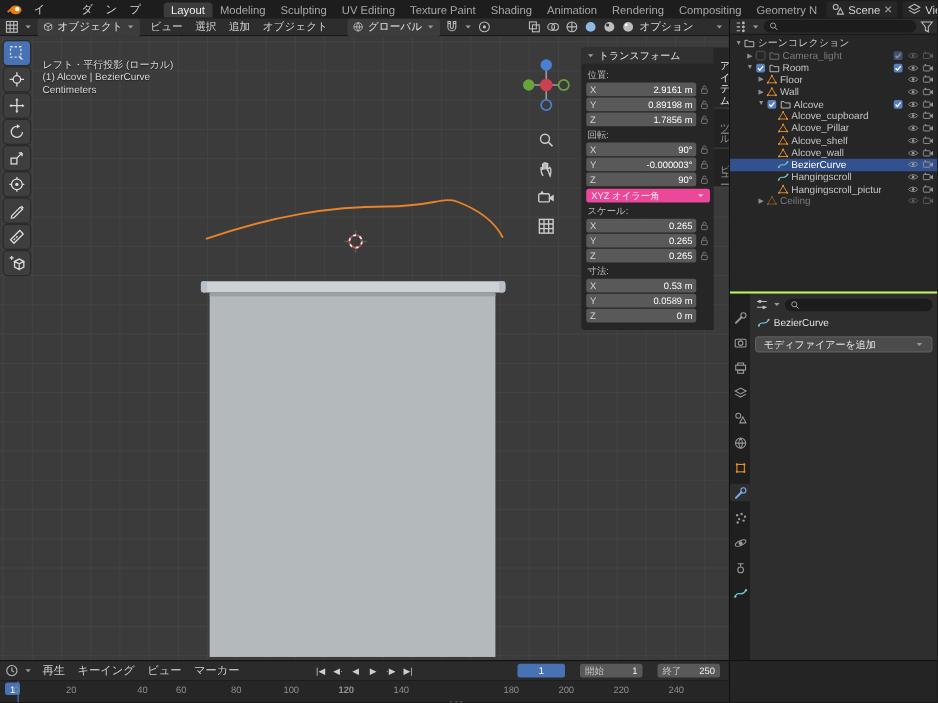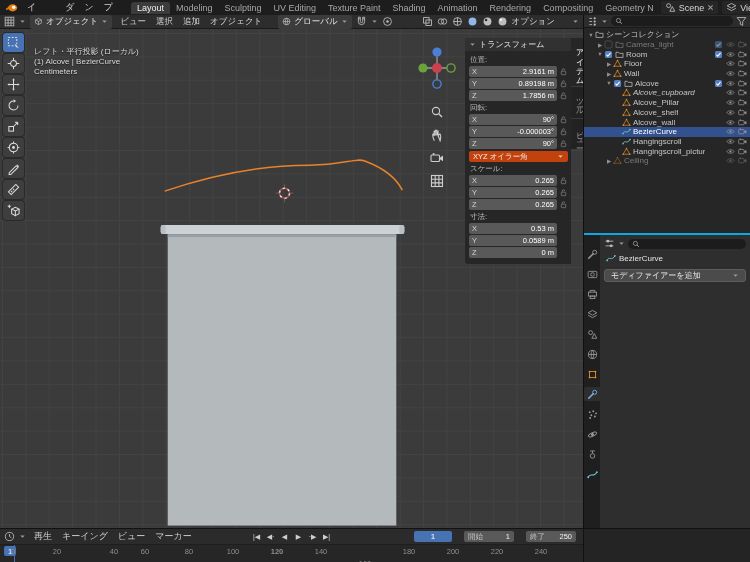--- a/index.html
+++ b/index.html
@@ -53,29 +53,29 @@
 .npanel{position:absolute;left:465px;top:9px;width:106px;background:rgba(37,37,37,.94);border-radius:3px 0 0 3px}
 .npanel-header{height:13px;background:#313131;border-radius:3px 0 0 0;display:flex;align-items:center;gap:3px;padding:0 4px;color:#e4e4e4;font-size:8px}
 .npanel-body{padding:2px 3px 5px 4px}
 .ngroup-label{color:#bdbdbd;font-size:7.5px;margin:2px 0 1px 1px}
 .nrow{display:flex;align-items:center;gap:2px;margin-bottom:1px}
 .nfield{flex:1;display:flex;align-items:center;background:#595959;border-radius:2px;height:11px;padding:0 3px}
 .nfield .axis{color:#d4d4d4;font-size:7.5px;margin-right:auto}
 .nfield .val{color:#fff;font-size:7.5px}
 .nlock{width:9px;height:9px;display:inline-flex;color:#8f8f8f}
 .nlock svg{width:100%;height:100%}
-.ndrop{display:flex;align-items:center;background:#c2410c;border-radius:2px;height:11px;padding:0 4px;margin:2px 0;color:#f0f0f0;font-size:7.5px}
+.ndrop{display:flex;align-items:center;background:#ec4899;border-radius:2px;height:11px;padding:0 4px;margin:2px 0;color:#f0f0f0;font-size:7.5px}
 .ndrop .caret{margin-left:auto;color:#cfcfcf}
 .npanel-tabs{position:absolute;left:571px;top:9px;width:13px;display:flex;flex-direction:column;gap:1px}
 .ntab{writing-mode:vertical-rl;font-size:8px;color:#969696;background:#222;padding:6px 0;width:13px;text-align:center;border-radius:0 3px 3px 0}
 .ntab.active{background:rgba(37,37,37,.94);color:#f2f2f2}
 
 
 .right-col{flex:1;display:flex;flex-direction:column;background:#232323}
-.outliner{height:220px;flex:none;display:flex;flex-direction:column;border-bottom:2px solid #0ea5e9}
+.outliner{height:220px;flex:none;display:flex;flex-direction:column;border-bottom:2px solid #bef264}
 .outliner-header{height:13px;flex:none;background:#2d2d2d;border-bottom:1px solid #191919;display:flex;align-items:center;gap:3px;padding:0 3px}
 .search-box{flex:1;display:flex;align-items:center;gap:3px;background:#1c1c1c;border-radius:6px;height:10px;padding:0 4px;color:#7f7f7f}
 .search-box .icon{width:8px;height:8px}
 .outliner-body{flex:1;background:#262626;overflow:hidden;padding-top:2px}
 .orow{display:flex;align-items:center;height:9.7px;padding-right:3px;font-size:8px;color:#c6c6c6;white-space:nowrap;overflow:hidden}
 .orow .disclosure{width:8px;font-size:5.5px;color:#8f8f8f;text-align:center;flex:none}
 .orow .icon{width:9px;height:9px;margin-right:2px}
 .orow .cb{width:9px;height:9px;margin-right:2px}
 .orow .label{overflow:hidden}
 .orow .right-icons{margin-left:auto;display:flex;gap:3px;flex:none}
@@ -774,21 +774,21 @@
                 </span>
                 <span class="icon">
                   <svg viewBox="0 0 14 14">
                     <rect x="1" y="4" width="8.5" height="6.5" rx="1" fill="none" stroke="currentColor"></rect>
                     <path d="M9.5 6.9 L13 4.5 V10.2 L9.5 7.9 Z" fill="currentColor"></path>
                     <circle cx="3.6" cy="2.9" r="1" fill="currentColor"></circle>
                   </svg>
                 </span>
               </span>
             </div>
-            <div class="orow" style="padding-left: 30px; font-style: italic;">
+            <div class="orow" style="padding-left: 30px;">
               <span class="disclosure"></span>
               <span class="icon t-mesh">
                 <svg viewBox="0 0 14 14">
                   <path d="M7 2.4 L12.2 11.2 H1.8 Z" fill="none" stroke="currentColor"></path>
                   <circle cx="7" cy="2.4" r="1.2" fill="currentColor"></circle>
                   <circle cx="12.2" cy="11.2" r="1.2" fill="currentColor"></circle>
                   <circle cx="1.8" cy="11.2" r="1.2" fill="currentColor"></circle>
                 </svg>
               </span>
               <span class="label">Alcove_cupboard</span>

